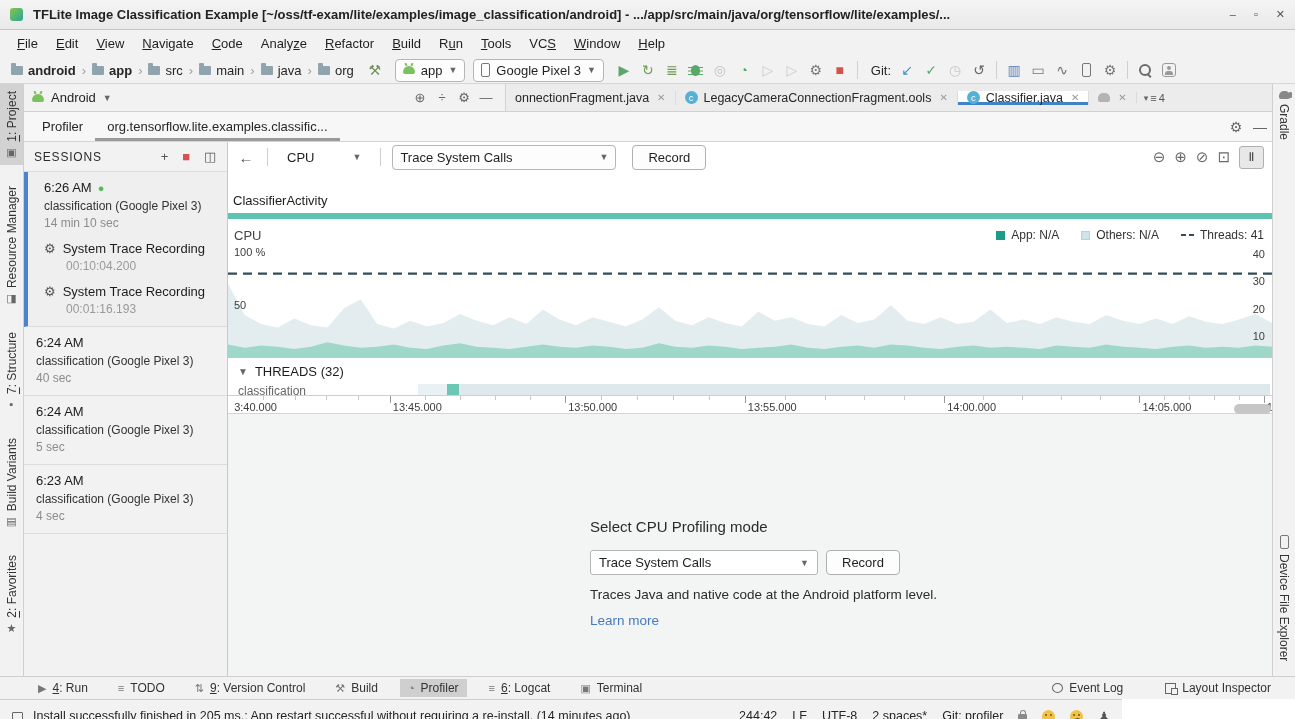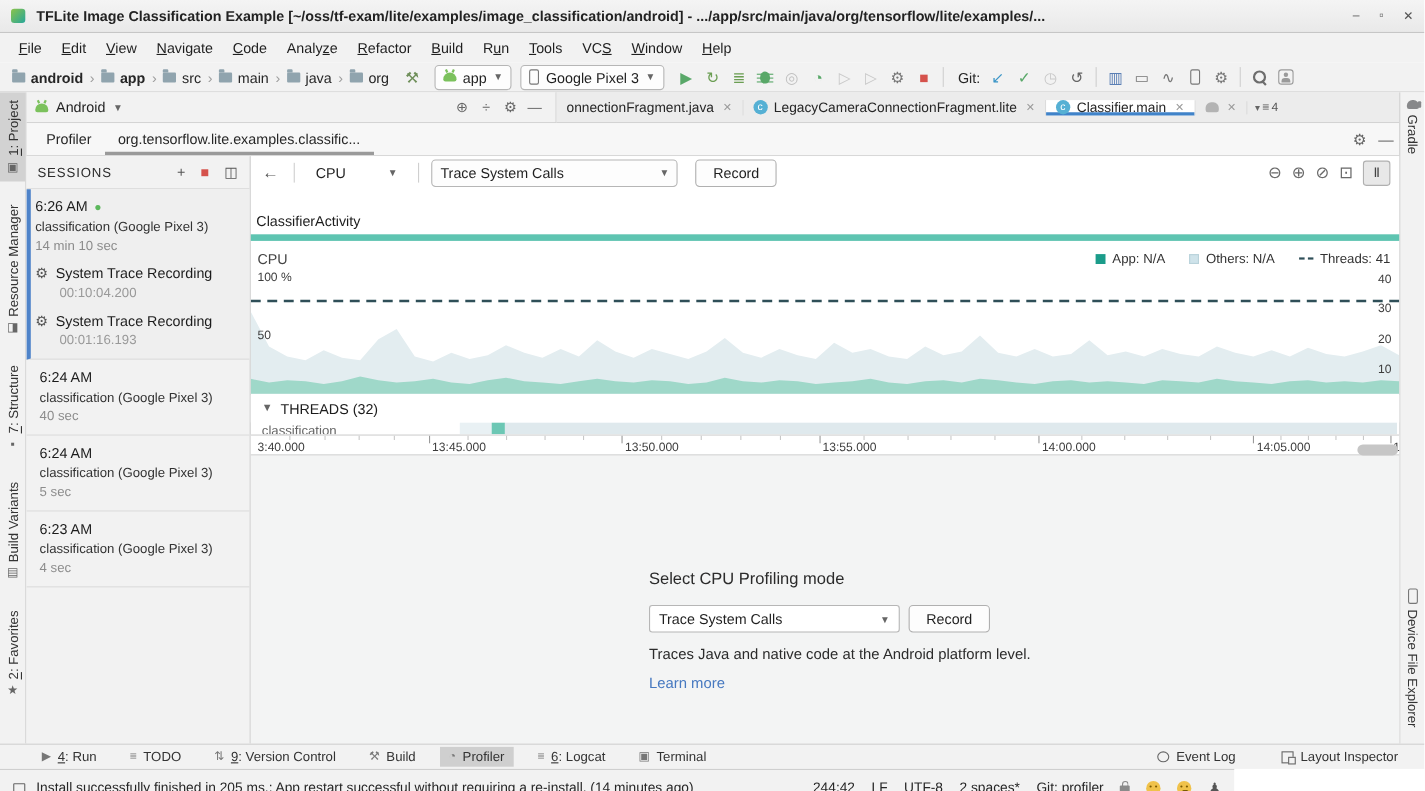--- a/index.html
+++ b/index.html
@@ -69,21 +69,21 @@
 .vlabR{writing-mode:vertical-rl;font-size:12px;color:#333;white-space:nowrap}
 .sic{font-size:11px;color:#666;line-height:1}
 .gradle-ic{width:11px;height:8px;background:#87888a;border-radius:5px 5px 2px 2px;position:relative;display:inline-block}
 .gradle-ic::after{content:"";position:absolute;right:-2px;top:1px;width:3px;height:6px;background:#87888a;border-radius:1px}
 
 .sessions{position:absolute;left:24px;top:142px;width:204px;height:534px;background:#f2f2f2;border-right:1px solid #c8c8c8;overflow:hidden}
 .sess-head{height:30px;display:flex;align-items:center;padding:0 10px;border-bottom:1px solid #dcdcdc;color:#2b2b2b;letter-spacing:.8px;font-size:12px}
 .sess-head .ics{margin-left:auto;display:flex;gap:13px;align-items:center}
 .sess-head .ics span{font-size:13px}
 .sess{padding:8px 8px 10px 12px;border-bottom:1px solid #dcdcdc}
-.sess.sel{border-left:4px solid #4e83c9;padding-left:4px;background:#efefef}
+.sess.sel{border-left:4px solid #4e83c9;padding-left:16px;background:#efefef}
 .stime{font-size:13px;color:#1c1c1c;margin-bottom:4px}
 .livedot{color:#5cb85c;margin-left:6px;font-size:11px}
 .sname{font-size:12px;color:#333;margin-bottom:3px}
 .sdur{font-size:12px;color:#8c8c8c}
 .srec{margin-top:11px}
 .srow{display:flex;align-items:center;gap:7px;font-size:13px;color:#1c1c1c}
 .gearg{color:#555;font-size:13px}
 .srtime{font-size:12px;color:#999;margin:3px 0 0 22px}
 
 .pmain{position:absolute;left:228px;top:142px;width:1044px;height:534px;background:#fff}
@@ -269,26 +269,26 @@
         <span class="ph-ic">—</span>
       </span>
   </div>
   <div class="etabs">
       <div class="etab">
         <span>onnectionFragment.java</span>
         <span class="tclose">✕</span>
       </div>
       <div class="etab">
         <span class="cicon">c</span>
-        <span>LegacyCameraConnectionFragment.lite</span>
+        <span>LegacyCameraConnectionFragment.ools</span>
         <span class="tclose">✕</span>
       </div>
       <div class="etab act">
         <span class="cicon">c</span>
-        <span>Classifier.main</span>
+        <span>Classifier.java</span>
         <span class="tclose">✕</span>
       </div>
       <div class="etab">
         <span class="gicon"></span>
         <span class="tclose">✕</span>
       </div>
       <div class="hidden-tabs">
         <span class="caret">▾</span>
         <span>≡</span>
         <span>4</span>

